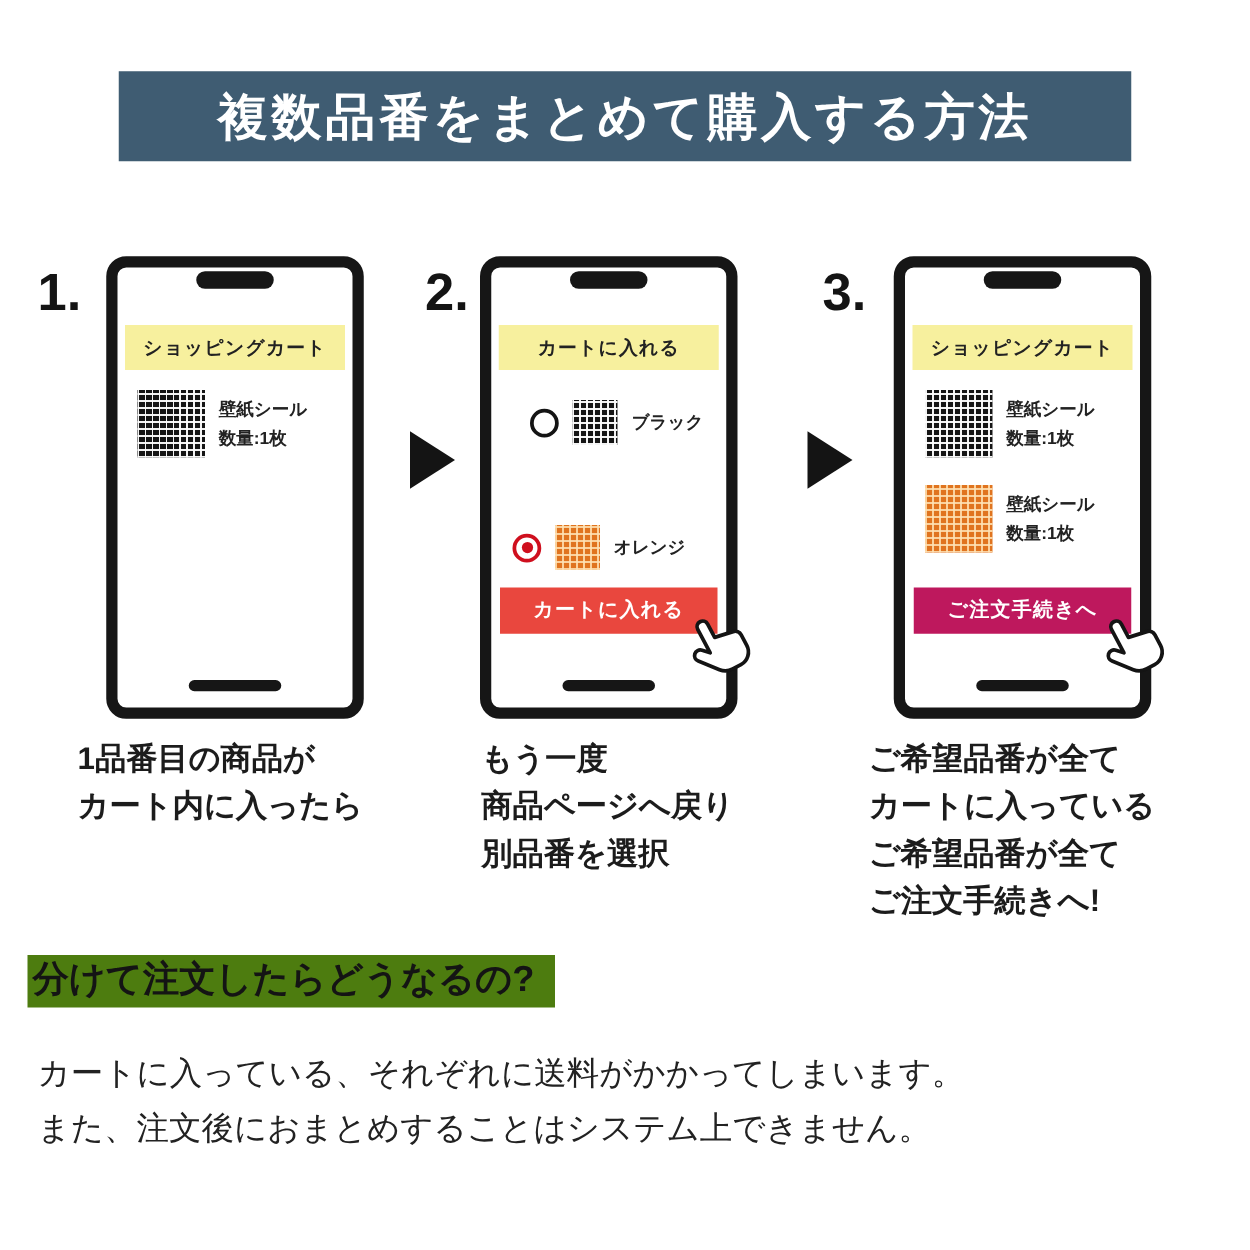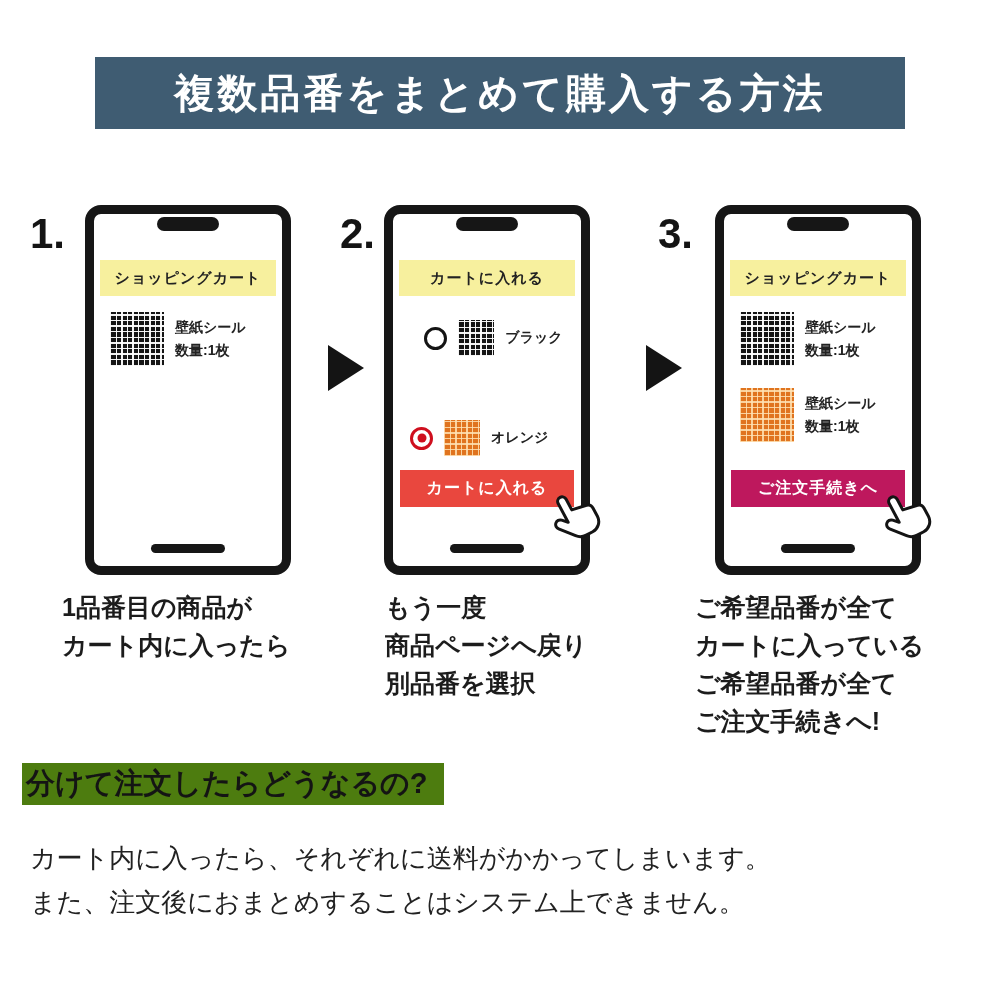--- a/index.html
+++ b/index.html
@@ -220,17 +220,17 @@
     <div>ご希望品番が全て</div>
     <div>カートに入っている</div>
     <div>ご希望品番が全て</div>
     <div>ご注文手続きへ!</div>
   </div>
 
   <div class="footer-heading">
     <span class="hl">分けて注文したらどうなるの?</span>
   </div>
   <div class="footer-body">
-    <div>カート内に入ったら、それぞれに送料がかかってしまいます。</div>
+    <div>カートに入っている、それぞれに送料がかかってしまいます。</div>
     <div>また、注文後におまとめすることはシステム上できません。</div>
   </div>
 
 </div>
 
 </body></html>

